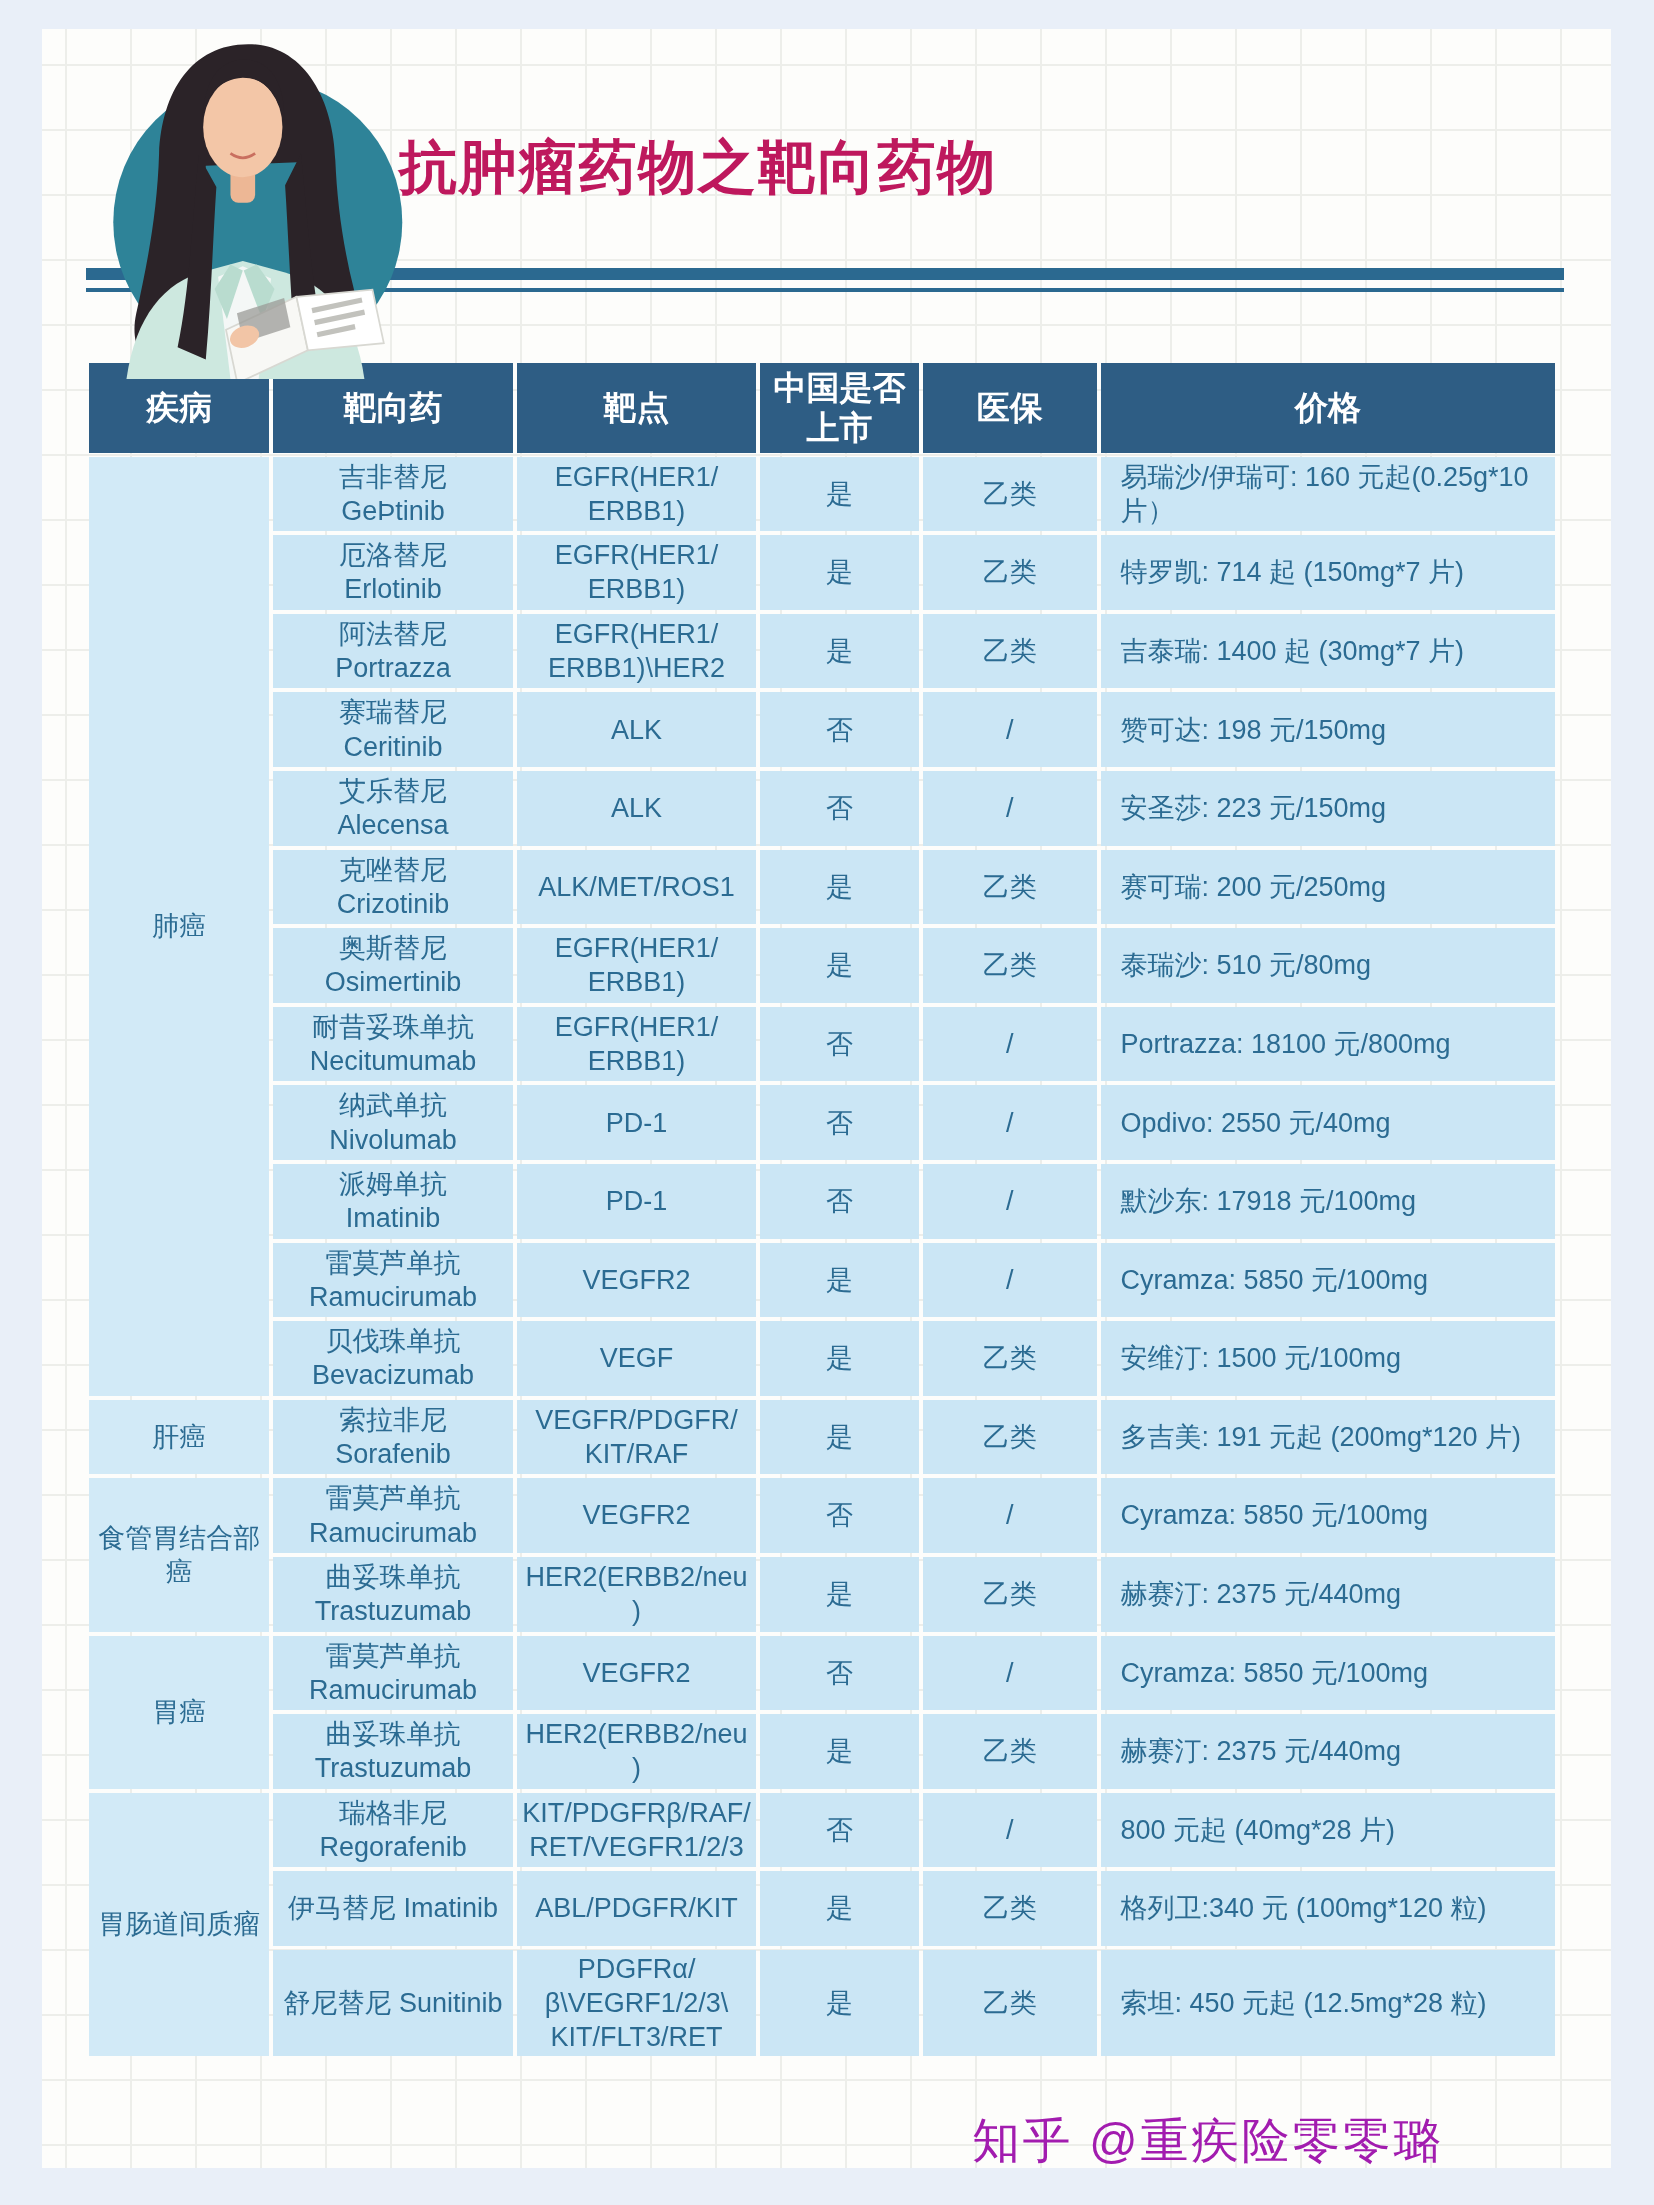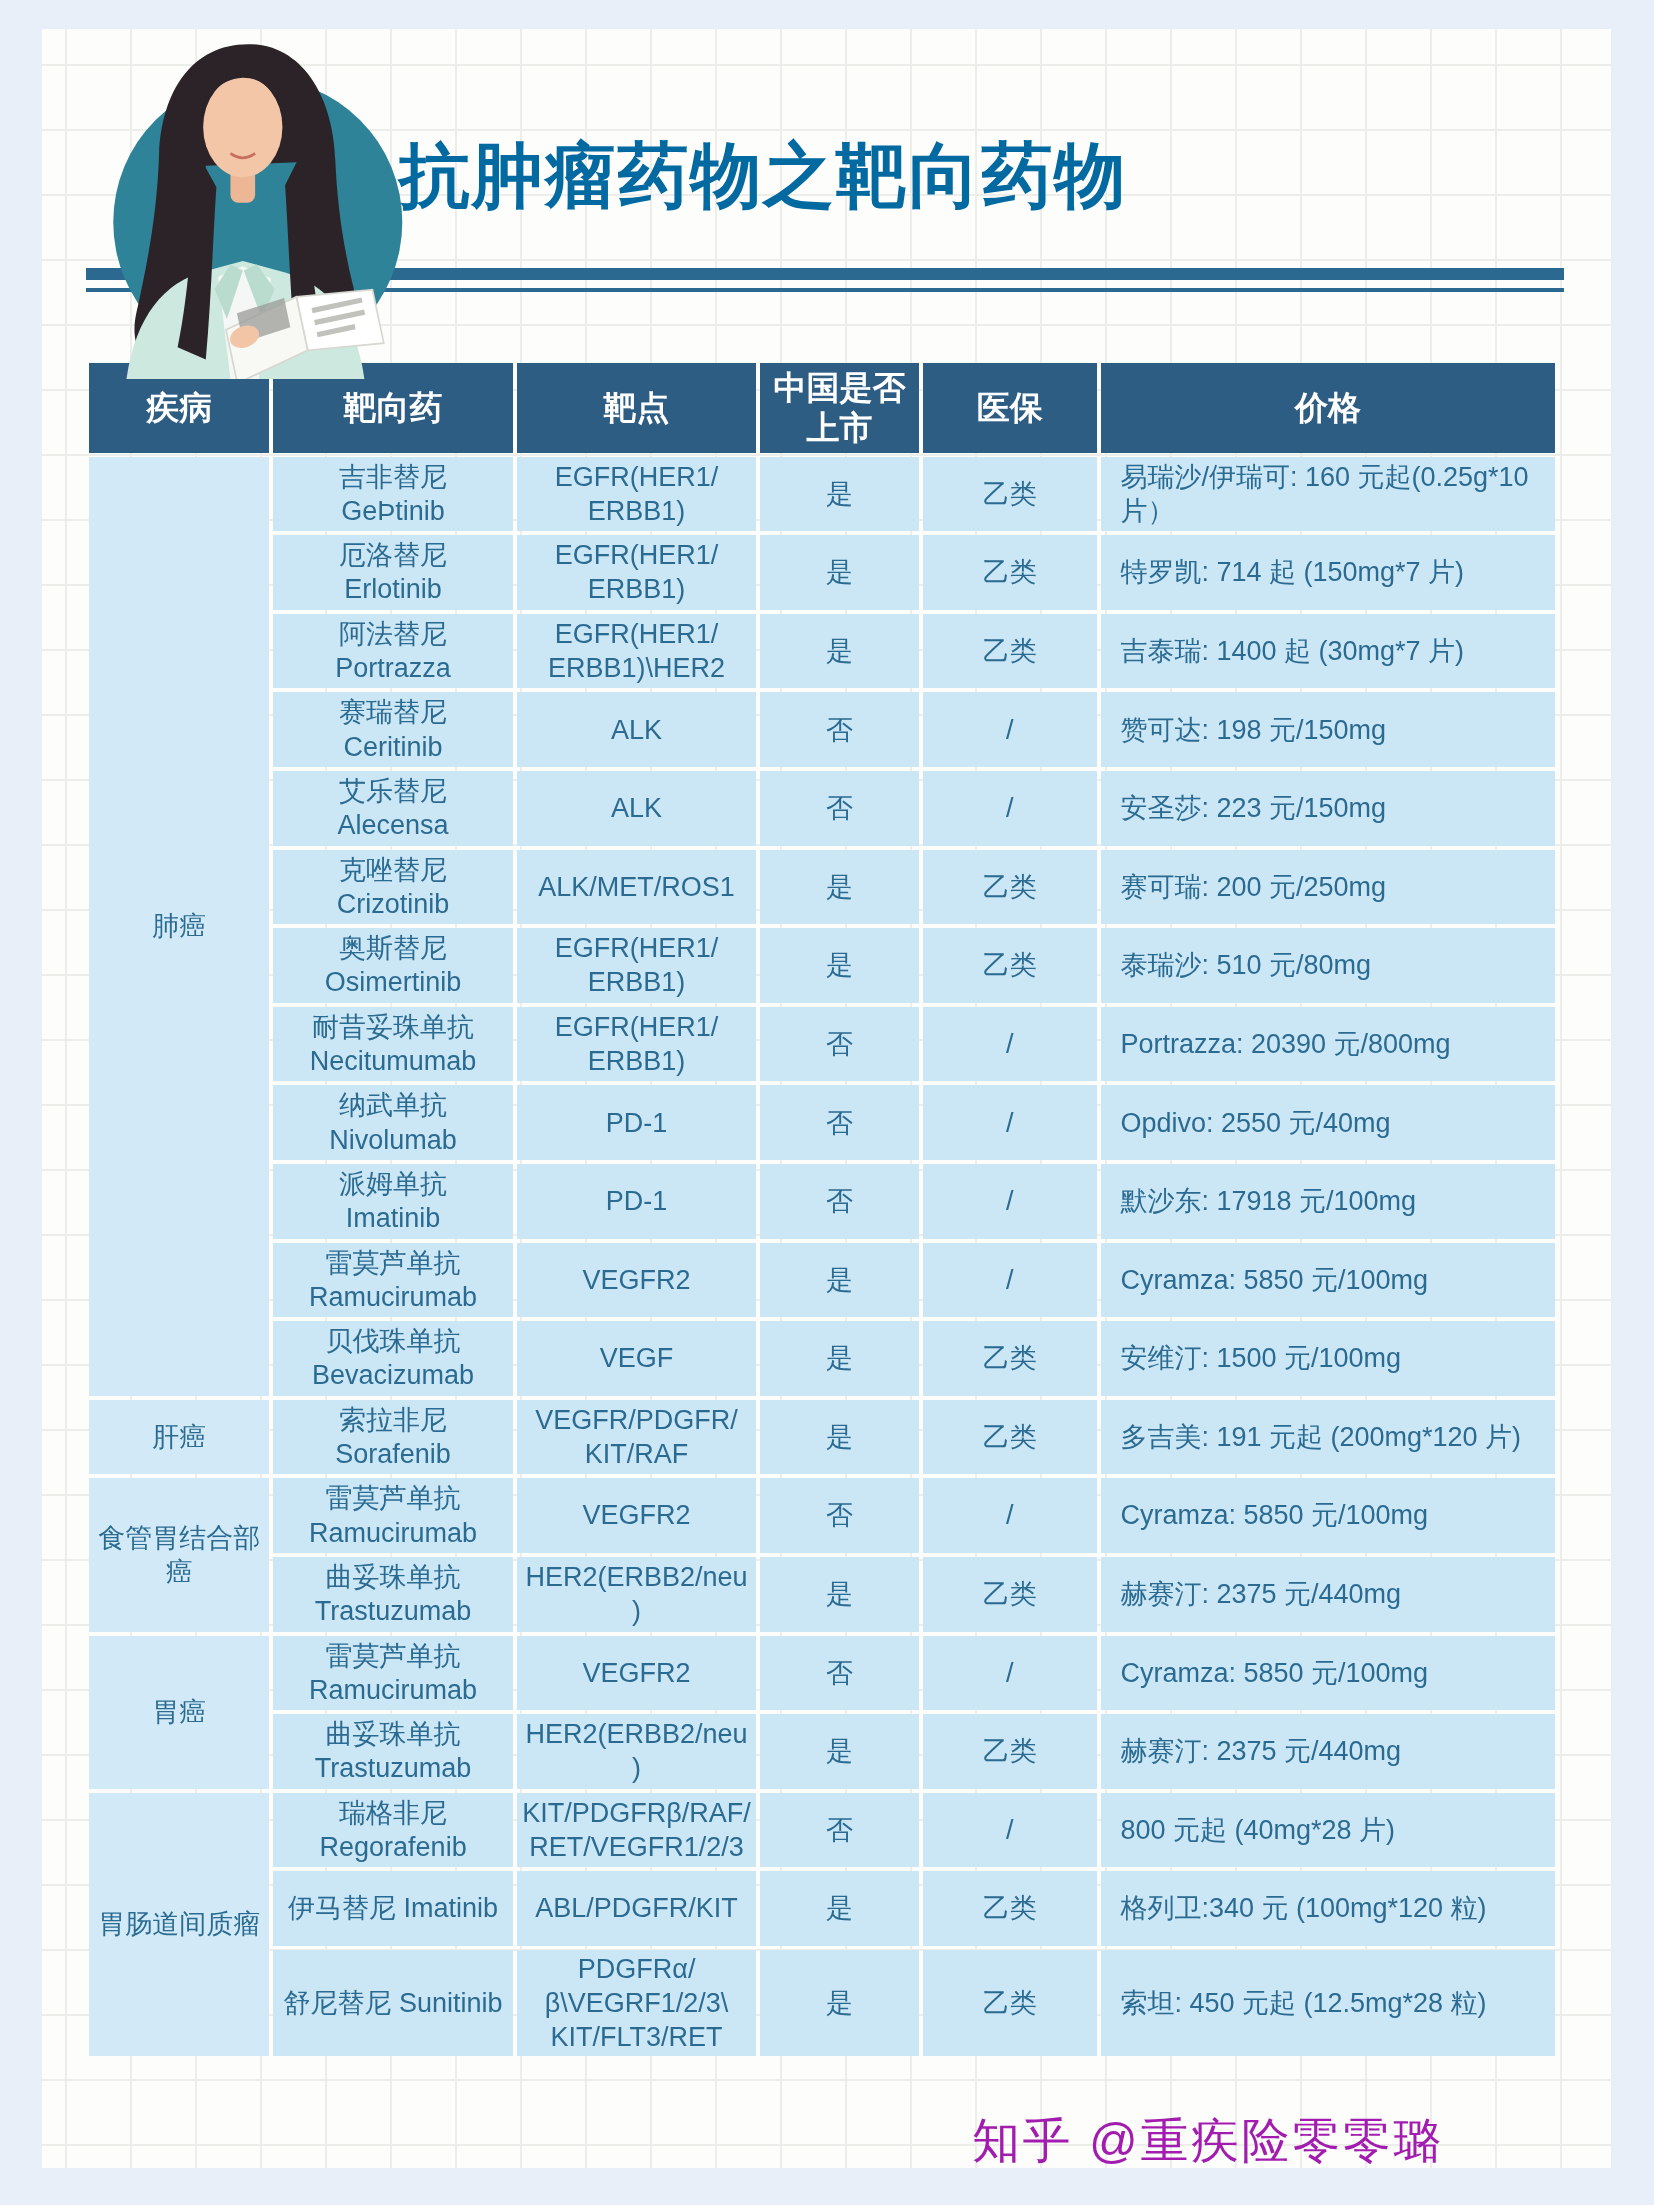--- a/index.html
+++ b/index.html
@@ -12,21 +12,21 @@
     position:absolute;left:42px;top:29px;width:1569px;height:2139px;
     background-color:#fdfdfb;
     background-image:
       linear-gradient(#edeeea 1.8px,transparent 1.8px),
       linear-gradient(90deg,#edeeea 1.8px,transparent 1.8px);
     background-size:65px 65px;
     background-position:23px 35px;
   }
   .title{
     position:absolute;left:399px;top:129px;margin:0;z-index:3;
-    font-size:71px;font-weight:900;color:#0369a1;letter-spacing:1.8px;
+    font-size:58px;font-weight:900;color:#be185d;letter-spacing:1.8px;
     white-space:nowrap;
   }
   .rule{position:absolute;left:86px;width:1478px;background:#2b6990;z-index:1;}
   .rule-thick{top:268px;height:11.5px;}
   .rule-thin{top:288px;height:3.5px;}
   .avatar{position:absolute;left:75px;top:23px;z-index:5;}
   .drug-table{
     position:absolute;left:85px;top:359px;width:1474px;z-index:2;
     border-collapse:separate;border-spacing:4.4px;table-layout:fixed;
   }
@@ -171,21 +171,21 @@
           <td class="c-insurance">乙类</td>
           <td class="c-price">泰瑞沙: 510 元/80mg</td>
         </tr>
         <tr>
           <td class="c-drug multiline">耐昔妥珠单抗
 Necitumumab</td>
           <td class="c-target multiline">EGFR(HER1/
 ERBB1)</td>
           <td class="c-listed">否</td>
           <td class="c-insurance">/</td>
-          <td class="c-price">Portrazza: 20390 元/800mg</td>
+          <td class="c-price">Portrazza: 18100 元/800mg</td>
         </tr>
         <tr>
           <td class="c-drug multiline">纳武单抗
 Nivolumab</td>
           <td class="c-target multiline">PD-1</td>
           <td class="c-listed">否</td>
           <td class="c-insurance">/</td>
           <td class="c-price">Opdivo: 2550 元/40mg</td>
         </tr>
         <tr>

